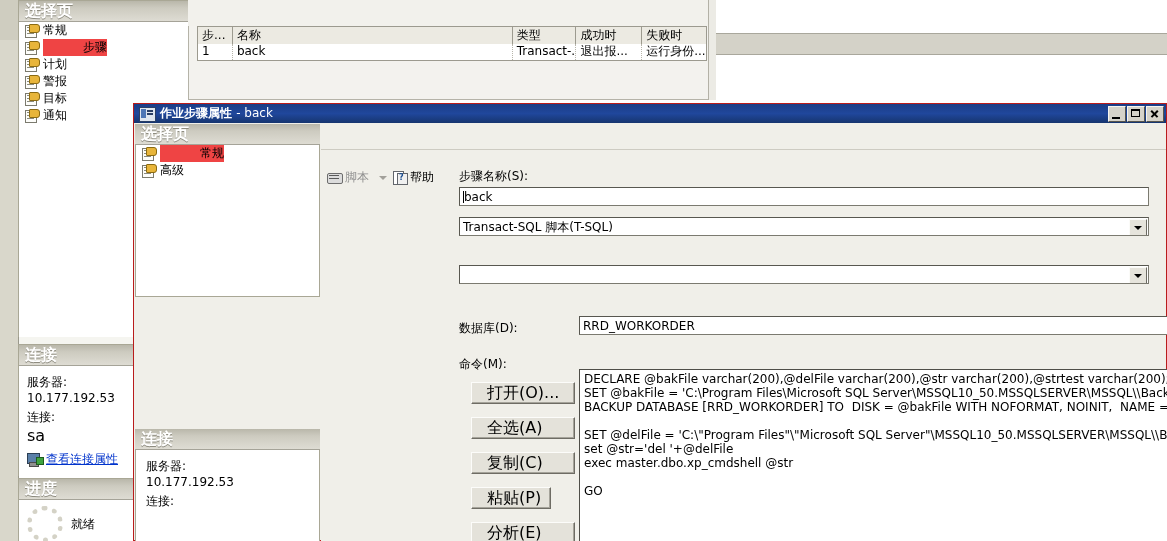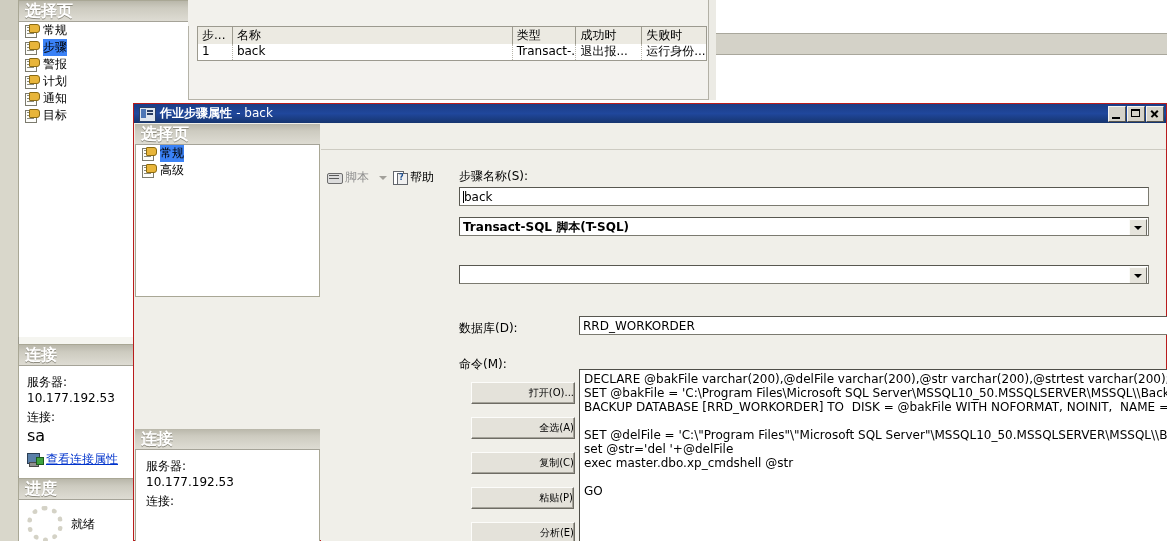--- a/index.html
+++ b/index.html
@@ -25,21 +25,21 @@
     overflow:hidden;white-space:nowrap;
   }
   .panel-body{background:#ffffff;}
   .panel-box{border:1px solid #a9a795;background:#fff;}
 
   
   #bg-selpage{left:18px;top:0;width:185px;height:335px;}
   #bg-selpage .panel-body{height:315px;}
   .pg-item{height:17px;line-height:17px;padding-left:6px;white-space:nowrap;font-size:12px;}
   .pg-item .lbl{display:inline-block;vertical-align:middle;}
-  .pg-item.sel .lbl{background:#3b82f6;}
+  .pg-item.sel .lbl{background:#ef4444;padding-left:40px;}
   .pgicon{display:inline-block;width:14px;height:13px;vertical-align:middle;margin-right:4px;position:relative;}
   .pgicon .sheet{position:absolute;left:0;top:1px;width:10px;height:11px;background:#fdfdfa;border:1px solid #7b7a6e;}
   .pgicon .lines{position:absolute;left:2px;top:3px;width:7px;height:1px;
     background:repeating-linear-gradient(to bottom,#8a8a7d 0 1px,transparent 1px 3px);height:7px;}
   .pgicon .flag{position:absolute;left:4px;top:0px;width:9px;height:7px;background:#e8b53a;border:1px solid #8a6a12;border-radius:1px 3px 3px 1px;}
 
   
   #bg-conn{left:18px;top:344px;width:135px;height:130px;}
   #bg-conn .panel-body{height:110px;padding:4px 0 0 8px;}
   .conn-label{font-size:12px;margin-top:4px;}
@@ -123,21 +123,21 @@
     box-sizing:border-box;font-size:12px;padding:1px 3px;line-height:16px;height:19px;overflow:hidden;white-space:nowrap;}
   .caret-bar{display:inline-block;width:1px;height:12px;background:#000;vertical-align:-2px;margin-right:0px;}
   .combo{position:relative;background:#fff;border:1px solid #7b7a70;border-top-color:#585750;border-left-color:#585750;
     box-sizing:border-box;height:19px;font-size:12px;padding:1px 20px 1px 3px;line-height:16px;overflow:hidden;white-space:nowrap;}
   .combo-btn{position:absolute;right:1px;top:1px;width:16px;height:15px;background:#e6e4dc;
     border:1px solid #fbfbf8;border-right-color:#6d6b63;border-bottom-color:#6d6b63;}
   .combo-btn:after{content:"";position:absolute;left:4px;top:6px;border-left:4px solid transparent;
     border-right:4px solid transparent;border-top:4px solid #000;}
 
   .btn{background:#e4e2da;border:1px solid #fcfcfa;border-right-color:#6e6c64;border-bottom-color:#6e6c64;
-    box-shadow:inset -1px -1px 0 #a5a39a;font-size:10px;text-align:right;height:22px;line-height:20px;
+    box-shadow:inset -1px -1px 0 #a5a39a;font-size:16px;text-align:left;height:22px;line-height:20px;
     box-sizing:border-box;white-space:nowrap;padding-left:15px;}
 
   .cmdbox{background:#fff;border:1px solid #7b7a70;border-top-color:#4f4e48;border-left-color:#4f4e48;
     box-sizing:border-box;overflow:hidden;position:relative;}
   .cmdtext{font-family:"DejaVu Sans","Liberation Sans",sans-serif;font-size:12px;line-height:14px;
     white-space:pre;padding:2px 0 0 4px;}
 </style>
 </head>
 <body>
 
@@ -149,30 +149,30 @@
   <div class="abs panel-box" id="bg-selpage">
     <div class="panel-header">选择页</div>
     <div class="panel-body">
       <div class="pg-item">
         <span class="pgicon"><span class="sheet"></span><span class="lines"></span><span class="flag"></span></span><span class="lbl">常规</span>
       </div>
       <div class="pg-item sel">
         <span class="pgicon"><span class="sheet"></span><span class="lines"></span><span class="flag"></span></span><span class="lbl">步骤</span>
       </div>
       <div class="pg-item">
+        <span class="pgicon"><span class="sheet"></span><span class="lines"></span><span class="flag"></span></span><span class="lbl">计划</span>
+      </div>
+      <div class="pg-item">
         <span class="pgicon"><span class="sheet"></span><span class="lines"></span><span class="flag"></span></span><span class="lbl">警报</span>
       </div>
       <div class="pg-item">
-        <span class="pgicon"><span class="sheet"></span><span class="lines"></span><span class="flag"></span></span><span class="lbl">计划</span>
+        <span class="pgicon"><span class="sheet"></span><span class="lines"></span><span class="flag"></span></span><span class="lbl">目标</span>
       </div>
       <div class="pg-item">
         <span class="pgicon"><span class="sheet"></span><span class="lines"></span><span class="flag"></span></span><span class="lbl">通知</span>
-      </div>
-      <div class="pg-item">
-        <span class="pgicon"><span class="sheet"></span><span class="lines"></span><span class="flag"></span></span><span class="lbl">目标</span>
       </div>
     </div>
   </div>
 
   <div class="abs panel-box" id="bg-conn">
     <div class="panel-header">连接</div>
     <div class="panel-body">
       <div class="conn-label">服务器:</div>
       <div class="conn-value">10.177.192.53</div>
       <div class="conn-label">连接:</div>
@@ -262,21 +262,21 @@
       <span class="tb-item dim"><span class="scripticon"><span class="s1"></span><span class="s2"></span></span><span>脚本</span></span><span class="caret" style="border-top-color:#a2a09a;"></span><span class="tb-item"><span class="helpicon"><span class="p1"></span><span class="p2"></span><span class="q">?</span></span><span>帮助</span></span>
     </div>
     <div id="dlg-sep"></div>
 
     <div class="abs" style="left:138px;top:44px;width:690px;">
       <div class="field-label">步骤名称(S):</div>
       <div class="txtbox" style="width:690px;"><span class="caret-bar"></span><span>back</span></div>
     </div>
 
     <div class="abs" style="left:138px;top:93px;width:690px;">
-      <div class="combo" style="width:690px;font-weight:bold;"><span>Transact-SQL 脚本(T-SQL)</span><span class="combo-btn"></span></div>
+      <div class="combo" style="width:690px;"><span>Transact-SQL 脚本(T-SQL)</span><span class="combo-btn"></span></div>
     </div>
 
     <div class="abs" style="left:138px;top:141px;width:690px;">
       <div class="combo" style="width:690px;"><span></span><span class="combo-btn"></span></div>
     </div>
 
     <div class="abs" style="left:138px;top:196px;">数据库(D):</div>
     <div class="abs combo" style="left:258px;top:192px;width:690px;"><span>RRD_WORKORDER</span></div>
 
     <div class="abs" style="left:138px;top:232px;">命令(M):</div>
@@ -290,18 +290,18 @@
 exec master.dbo.xp_cmdshell @str
 
 GO</div>
 
     </div>
 
     <div class="abs" style="left:150px;top:258px;width:104px;">
       <div class="btn" style="width:104px;">打开(O)...</div>
       <div class="btn" style="width:104px;margin-top:13px;">全选(A)</div>
       <div class="btn" style="width:104px;margin-top:13px;">复制(C)</div>
-      <div class="btn" style="width:103px;margin-top:13px;">粘贴(P)</div>
+      <div class="btn" style="width:80px;margin-top:13px;">粘贴(P)</div>
       <div class="btn" style="width:104px;margin-top:13px;">分析(E)</div>
     </div>
 
   </div>
 </div>
 
 </body></html>

